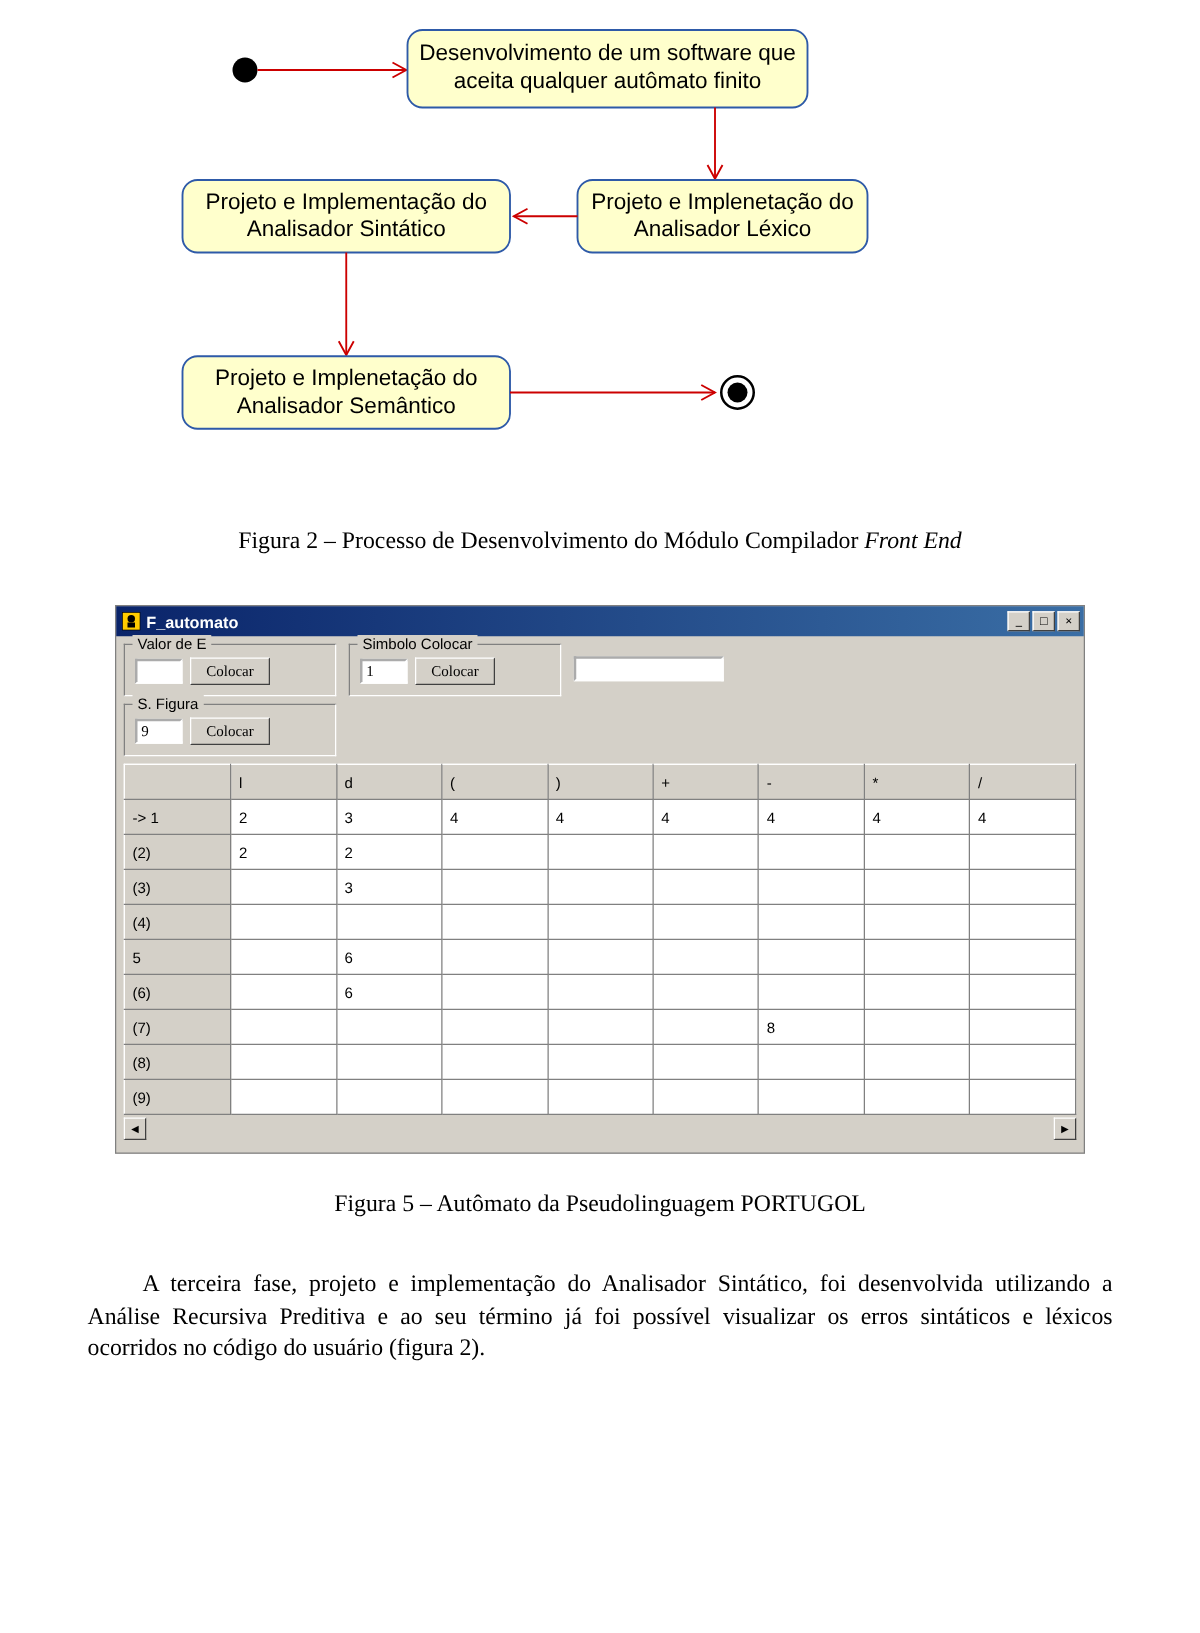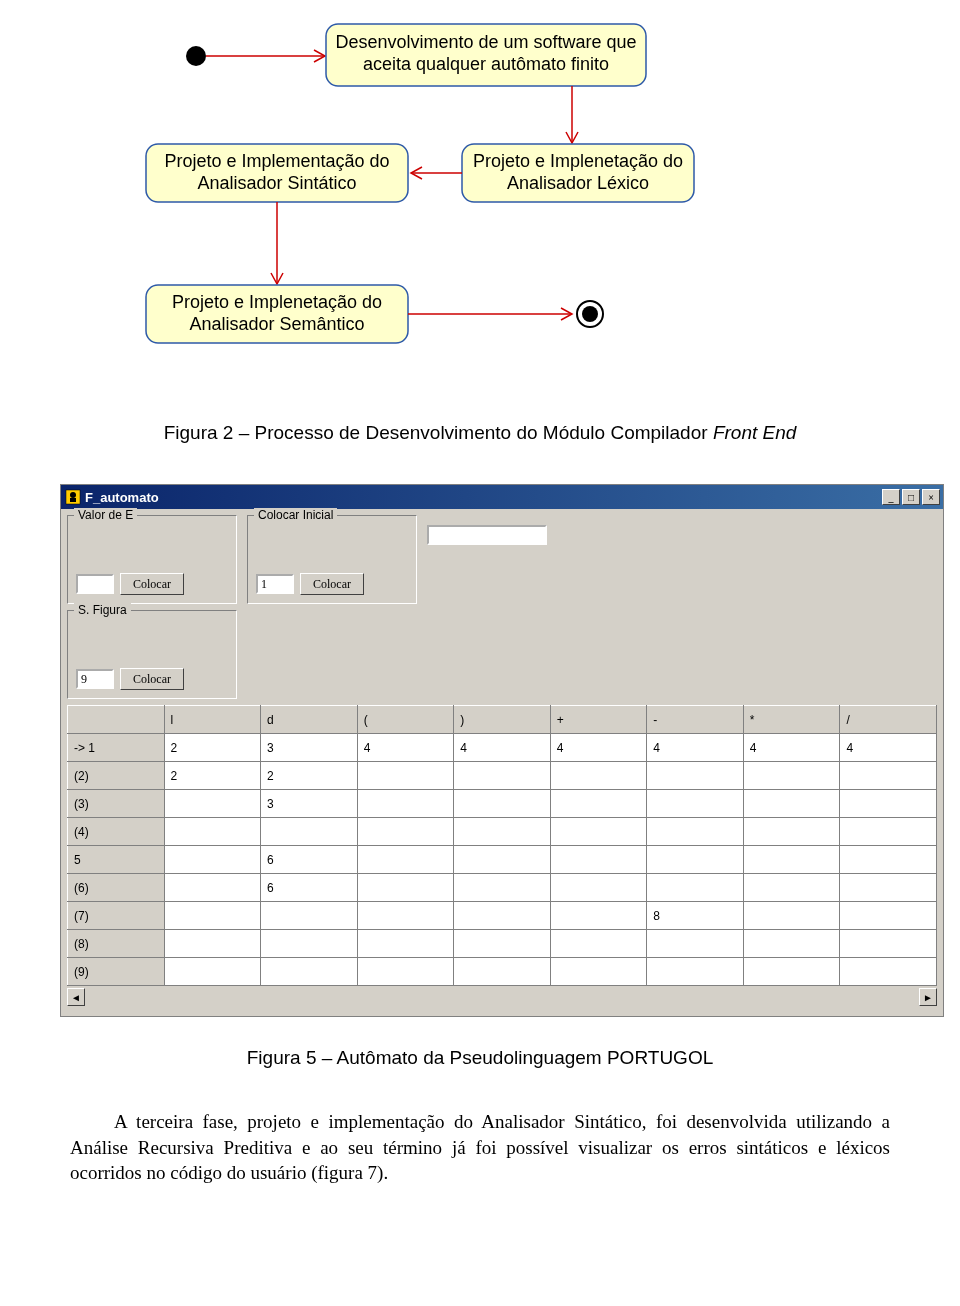--- a/index.html
+++ b/index.html
@@ -24,30 +24,30 @@
     font: 18px Arial, sans-serif;
     fill: #000;
   }
   .start-circle { fill: #000; }
   .end-outer { fill: none; stroke: #000; stroke-width: 2; }
   .end-inner { fill: #000; }
   .arrow-line { stroke: #cc0000; stroke-width: 1.5; fill: none; }
   .arrow-head { fill: none; stroke: #cc0000; stroke-width: 1.5; }
 
   .caption {
-    font-family: Liberation Sans, sans-serif;
+    font-family: Liberation Serif, serif;
     font-size: 19px;
     text-align: center;
     margin: 30px 0 40px 0;
     color: #000;
   }
   .caption .arg { font-style: italic; }
 
   .screenshot-wrap {
-    width: 884px;
+    width: 776px;
     margin: 0 auto 20px auto;
     background: #d4d0c8;
     border: 1px solid #808080;
   }
   .titlebar {
     height: 24px;
     background: linear-gradient(to right, #0a246a, #3a6ea5);
     display: flex;
     align-items: center;
     padding: 0 3px 0 4px;
@@ -84,21 +84,21 @@
     padding: 10px 4px 8px 8px;
     position: relative;
   }
   .fs-legend {
     position: absolute;
     top: -8px; left: 6px;
     background: #d4d0c8;
     padding: 0 4px;
     font: 12px Tahoma, Arial, sans-serif;
   }
-  .inner-row { display: flex; align-items: center; gap: 6px; margin-top: 47px; }
+  .inner-row { display: flex; align-items: center; gap: 6px; }
   .txt-input {
     height: 20px;
     border: 2px inset #fff;
     background: #fff;
     font: 12px Tahoma;
     padding: 0 3px;
   }
   .small-input { width: 38px; }
   .wide-input { width: 280px; }
   .lone-input { width: 120px; }
@@ -231,21 +231,21 @@
   <div class="win-content">
     <div class="groups-row">
       <div class="fieldset" style="width:170px">
         <div class="fs-legend">Valor de E</div>
         <div class="inner-row">
           <input class="txt-input small-input" value="" style="">
           <div class="btn">Colocar</div>
         </div>
       </div>
       <div class="fieldset" style="width:170px">
-        <div class="fs-legend">Colocar Inicial</div>
+        <div class="fs-legend">Simbolo Colocar</div>
         <div class="inner-row">
           <input class="txt-input small-input" value="1" style="">
           <div class="btn">Colocar</div>
         </div>
       </div>
       <div style="padding-top:10px">
         <input class="txt-input lone-input" value="" style="">
       </div>
     </div>
 
@@ -378,13 +378,13 @@
 
     <div class="scroll-row">
       <div class="sb-arrow">◄</div>
       <div class="sb-arrow">►</div>
     </div>
   </div>
 </div>
 
 <p class="caption">Figura 5 – Autômato da Pseudolinguagem PORTUGOL</p>
 
-<p class="body-para">A terceira fase, projeto e implementação do Analisador Sintático, foi desenvolvida utilizando a Análise Recursiva Preditiva e ao seu término já foi possível visualizar os erros sintáticos e léxicos ocorridos no código do usuário (figura 7).</p>
+<p class="body-para">A terceira fase, projeto e implementação do Analisador Sintático, foi desenvolvida utilizando a Análise Recursiva Preditiva e ao seu término já foi possível visualizar os erros sintáticos e léxicos ocorridos no código do usuário (figura 2).</p>
 
 </body></html>

